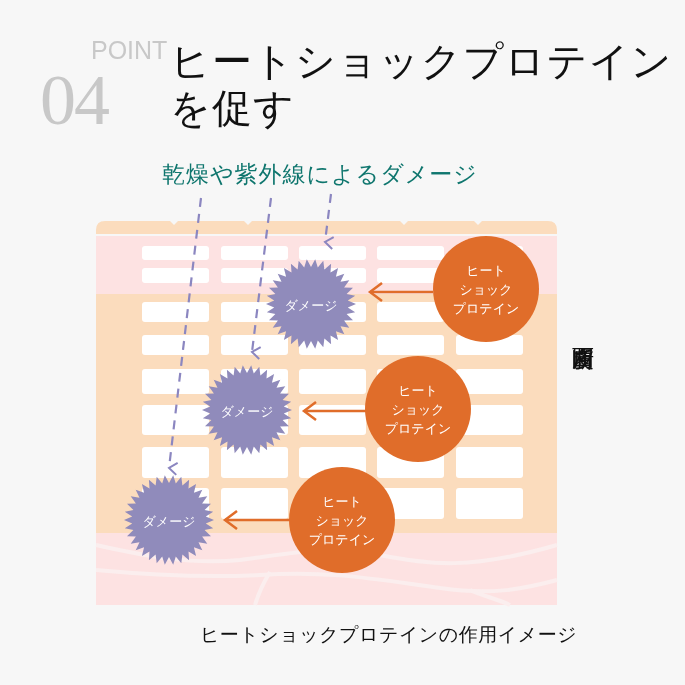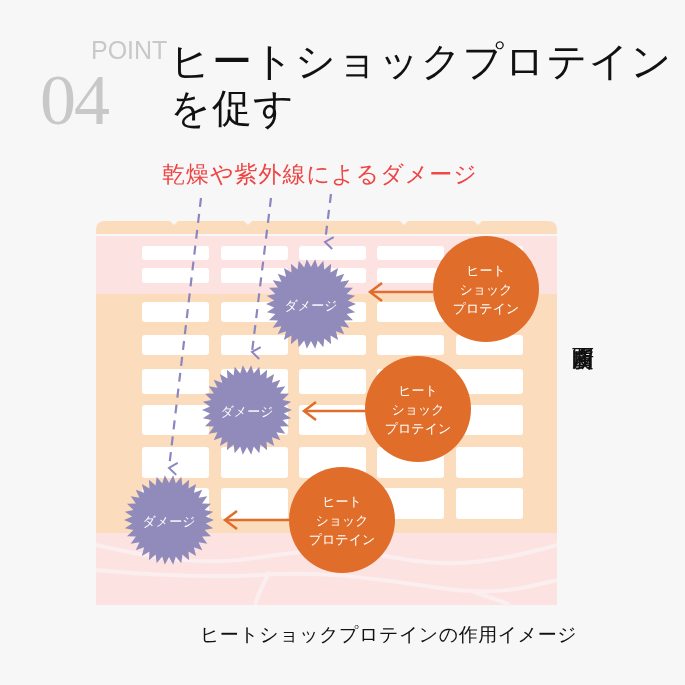--- a/index.html
+++ b/index.html
@@ -15,21 +15,21 @@
   }
   .point-num {
     position:absolute; left:40px; top:64px; font-size:72px; color:#c8c8c8; line-height:1;
     font-family:Liberation Serif, serif; letter-spacing:-2px;
   }
   .title {
     position:absolute; left:170px; top:38px; font-size:40px; color:#111; line-height:47px;
     width:520px; letter-spacing:1px;
   }
   .damage-caption {
-    position:absolute; left:162px; top:159px; font-size:23px; color:#ef4444; letter-spacing:1px;
+    position:absolute; left:162px; top:159px; font-size:23px; color:#0f766e; letter-spacing:1px;
     white-space:nowrap;
   }
   .diagram { position:absolute; left:0; top:0; width:685px; height:685px; }
   .side-label {
     position:absolute; left:566px; top:330px; width:30px; font-size:22px; color:#111;
     line-height:26px; text-align:center; writing-mode:vertical-rl;
   }
   .bottom-caption {
     position:absolute; left:0; top:622px; width:685px; text-align:center;
     font-size:19px; color:#111; letter-spacing:0.5px;padding-left:46px;

